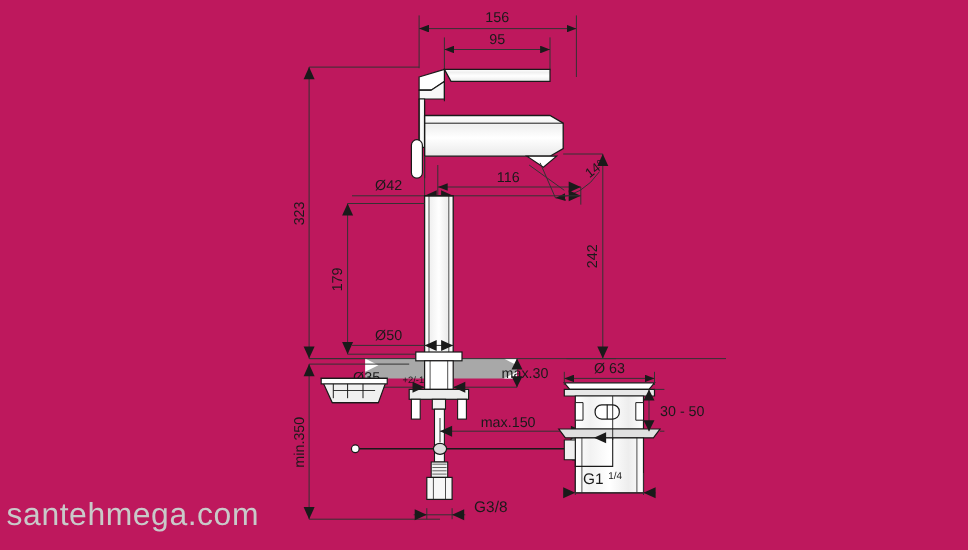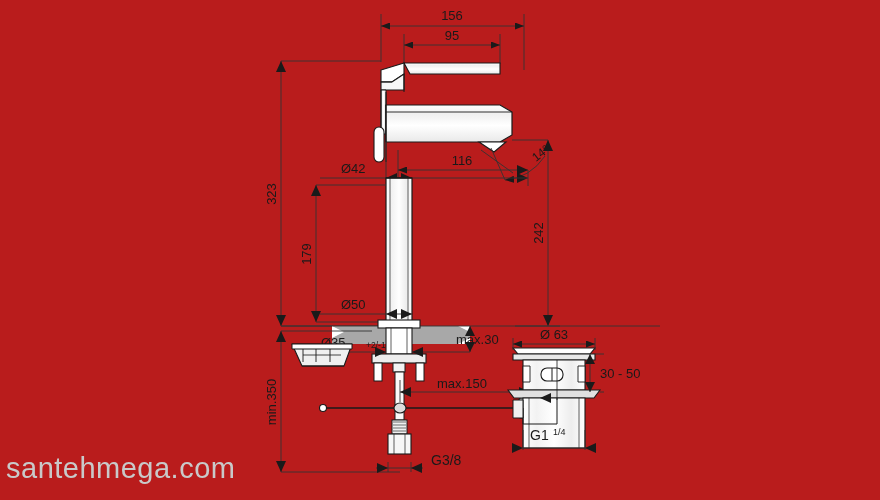--- a/index.html
+++ b/index.html
@@ -1,18 +1,18 @@
 <!DOCTYPE html>
 <html><head>
 <meta charset="utf-8">
 <style>
   html,body{margin:0;padding:0;background:#ffffff;}
   body{width:880px;height:500px;overflow:hidden;
        font-family:"Liberation Sans", sans-serif;}
-  #stage{position:relative;width:880px;height:500px;background:#b91c1c;}
+  #stage{position:relative;width:880px;height:500px;background:#be185d;}
   svg{display:block;}
   .watermark{
     position:absolute;left:6px;top:452px;
     font-family:"Liberation Sans", sans-serif;
     font-size:29px;color:#c9c9c9;letter-spacing:0.5px;
     white-space:nowrap;user-select:none;text-align:center;
   }
 </style>
 </head>
 <body>

